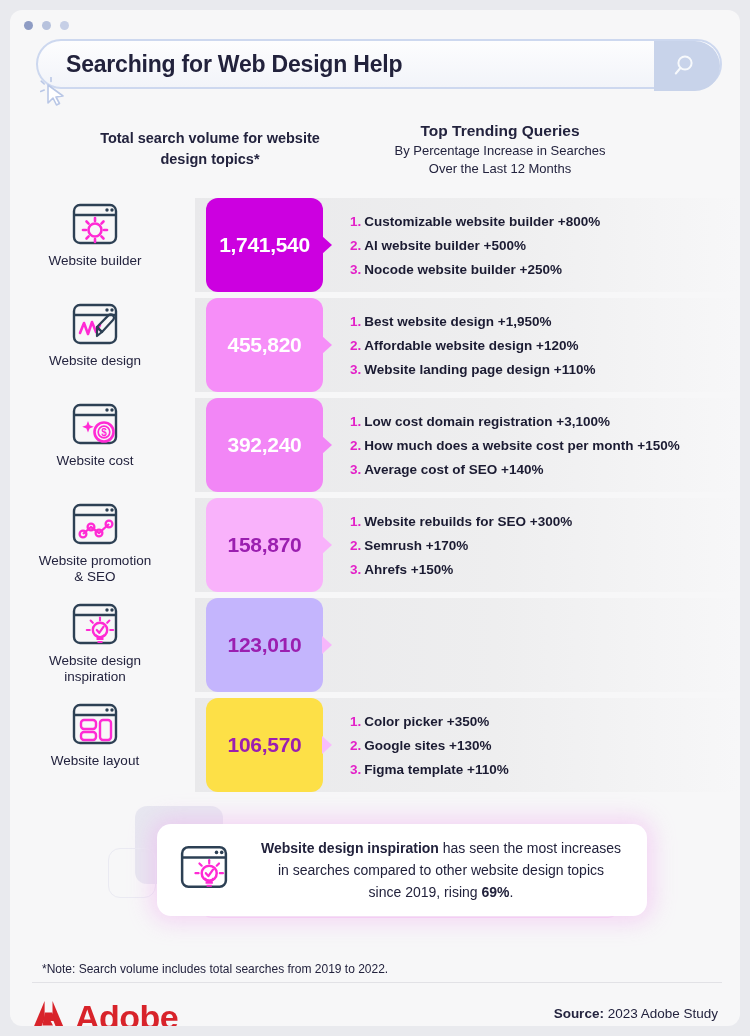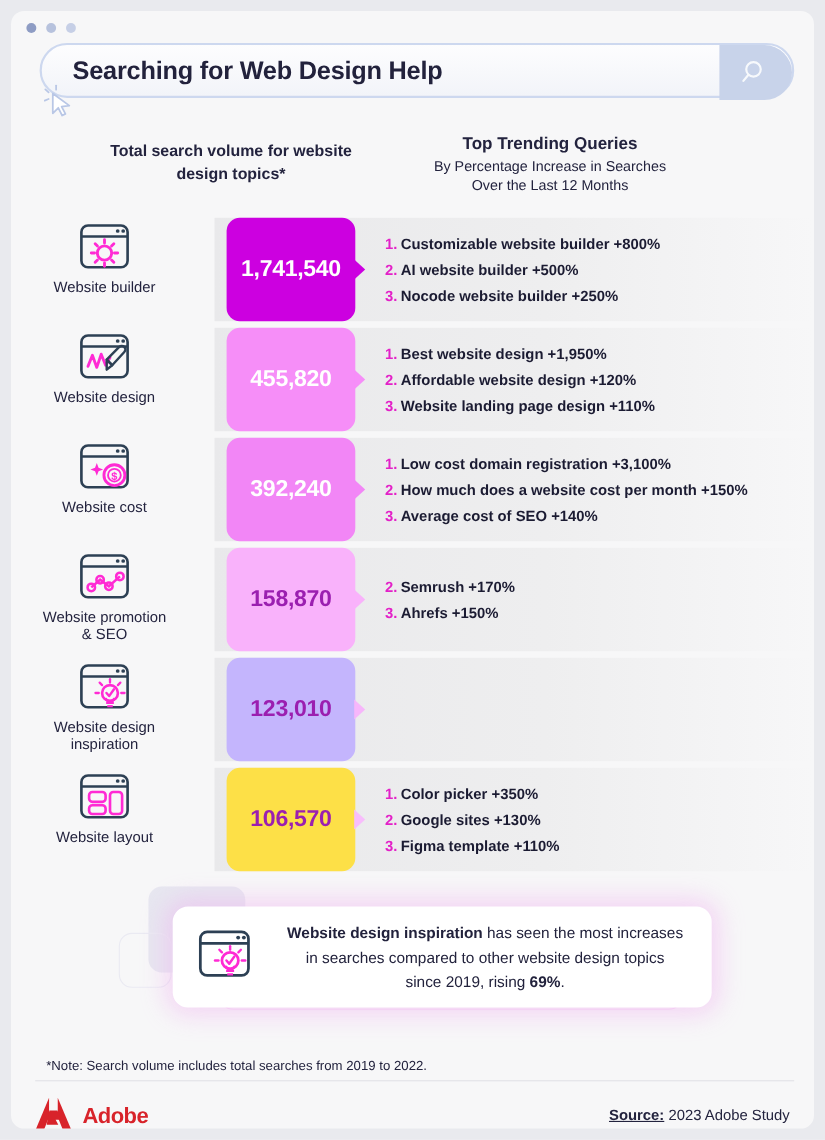--- a/index.html
+++ b/index.html
@@ -142,26 +142,26 @@
   .callout .ctext b { font-weight: bold; }
 
   
   .note {
     position: absolute; left: 32px; top: 952px;
     font-size: 12px; color: #23233e;
   }
   .divider { position: absolute; left: 22px; top: 972px; width: 690px; height: 1px; background: #e2e2e6; }
   .footer { position: absolute; left: 0; top: 982px; width: 730px; height: 46px; }
   .adobe { position: absolute; left: 22px; top: 6px; display: flex; align-items: center; gap: 9px; }
-  .adobe-word { font-size: 20px; font-weight: bold; color: #d8232a; letter-spacing: -0.5px; }
+  .adobe-word { font-size: 34px; font-weight: bold; color: #d8232a; letter-spacing: -0.5px; }
   .source {
     position: absolute; right: 22px; top: 14px;
     font-size: 13.5px; color: #23233e;
   }
-  .source b { font-weight: bold; text-decoration: underline; }
+  .source b { font-weight: bold; }
 </style>
 </head>
 <body>
 
 <div class="window">
 
   <div class="chrome">
     <span class="dot d1"></span>
     <span class="dot d2"></span>
     <span class="dot d3"></span>
@@ -301,20 +301,21 @@
               <circle cx="38" cy="23" r="3.4" fill="none" stroke="#ff2ad4" stroke-width="2.3"></circle>
             </svg>
           </span>
           <span class="lbl">Website promotion<br>&amp; SEO</span>
         </div>
         <div class="value-chip" style="background:#f9b2fb;color:#9b1fb0">
           <span>158,870</span>
           <span class="notch" style="color:#f9b2fb"></span>
         </div>
         <div class="queries">
+          <div class="qline"><span class="num">1.</span><span class="txt">Website rebuilds for SEO +300%</span></div>
           <div class="qline"><span class="num">2.</span><span class="txt">Semrush +170%</span></div>
           <div class="qline"><span class="num">3.</span><span class="txt">Ahrefs +150%</span></div>
         </div>
       </div>
       <div class="row">
         <div class="panel"></div>
         <div class="icon-cell">
           <span class="glyph">
             <svg width="48" height="48" viewBox="0 0 48 48">
               <rect x="3" y="4" width="42" height="38" rx="6" fill="none" stroke="#2d4054" stroke-width="2.4"></rect>

